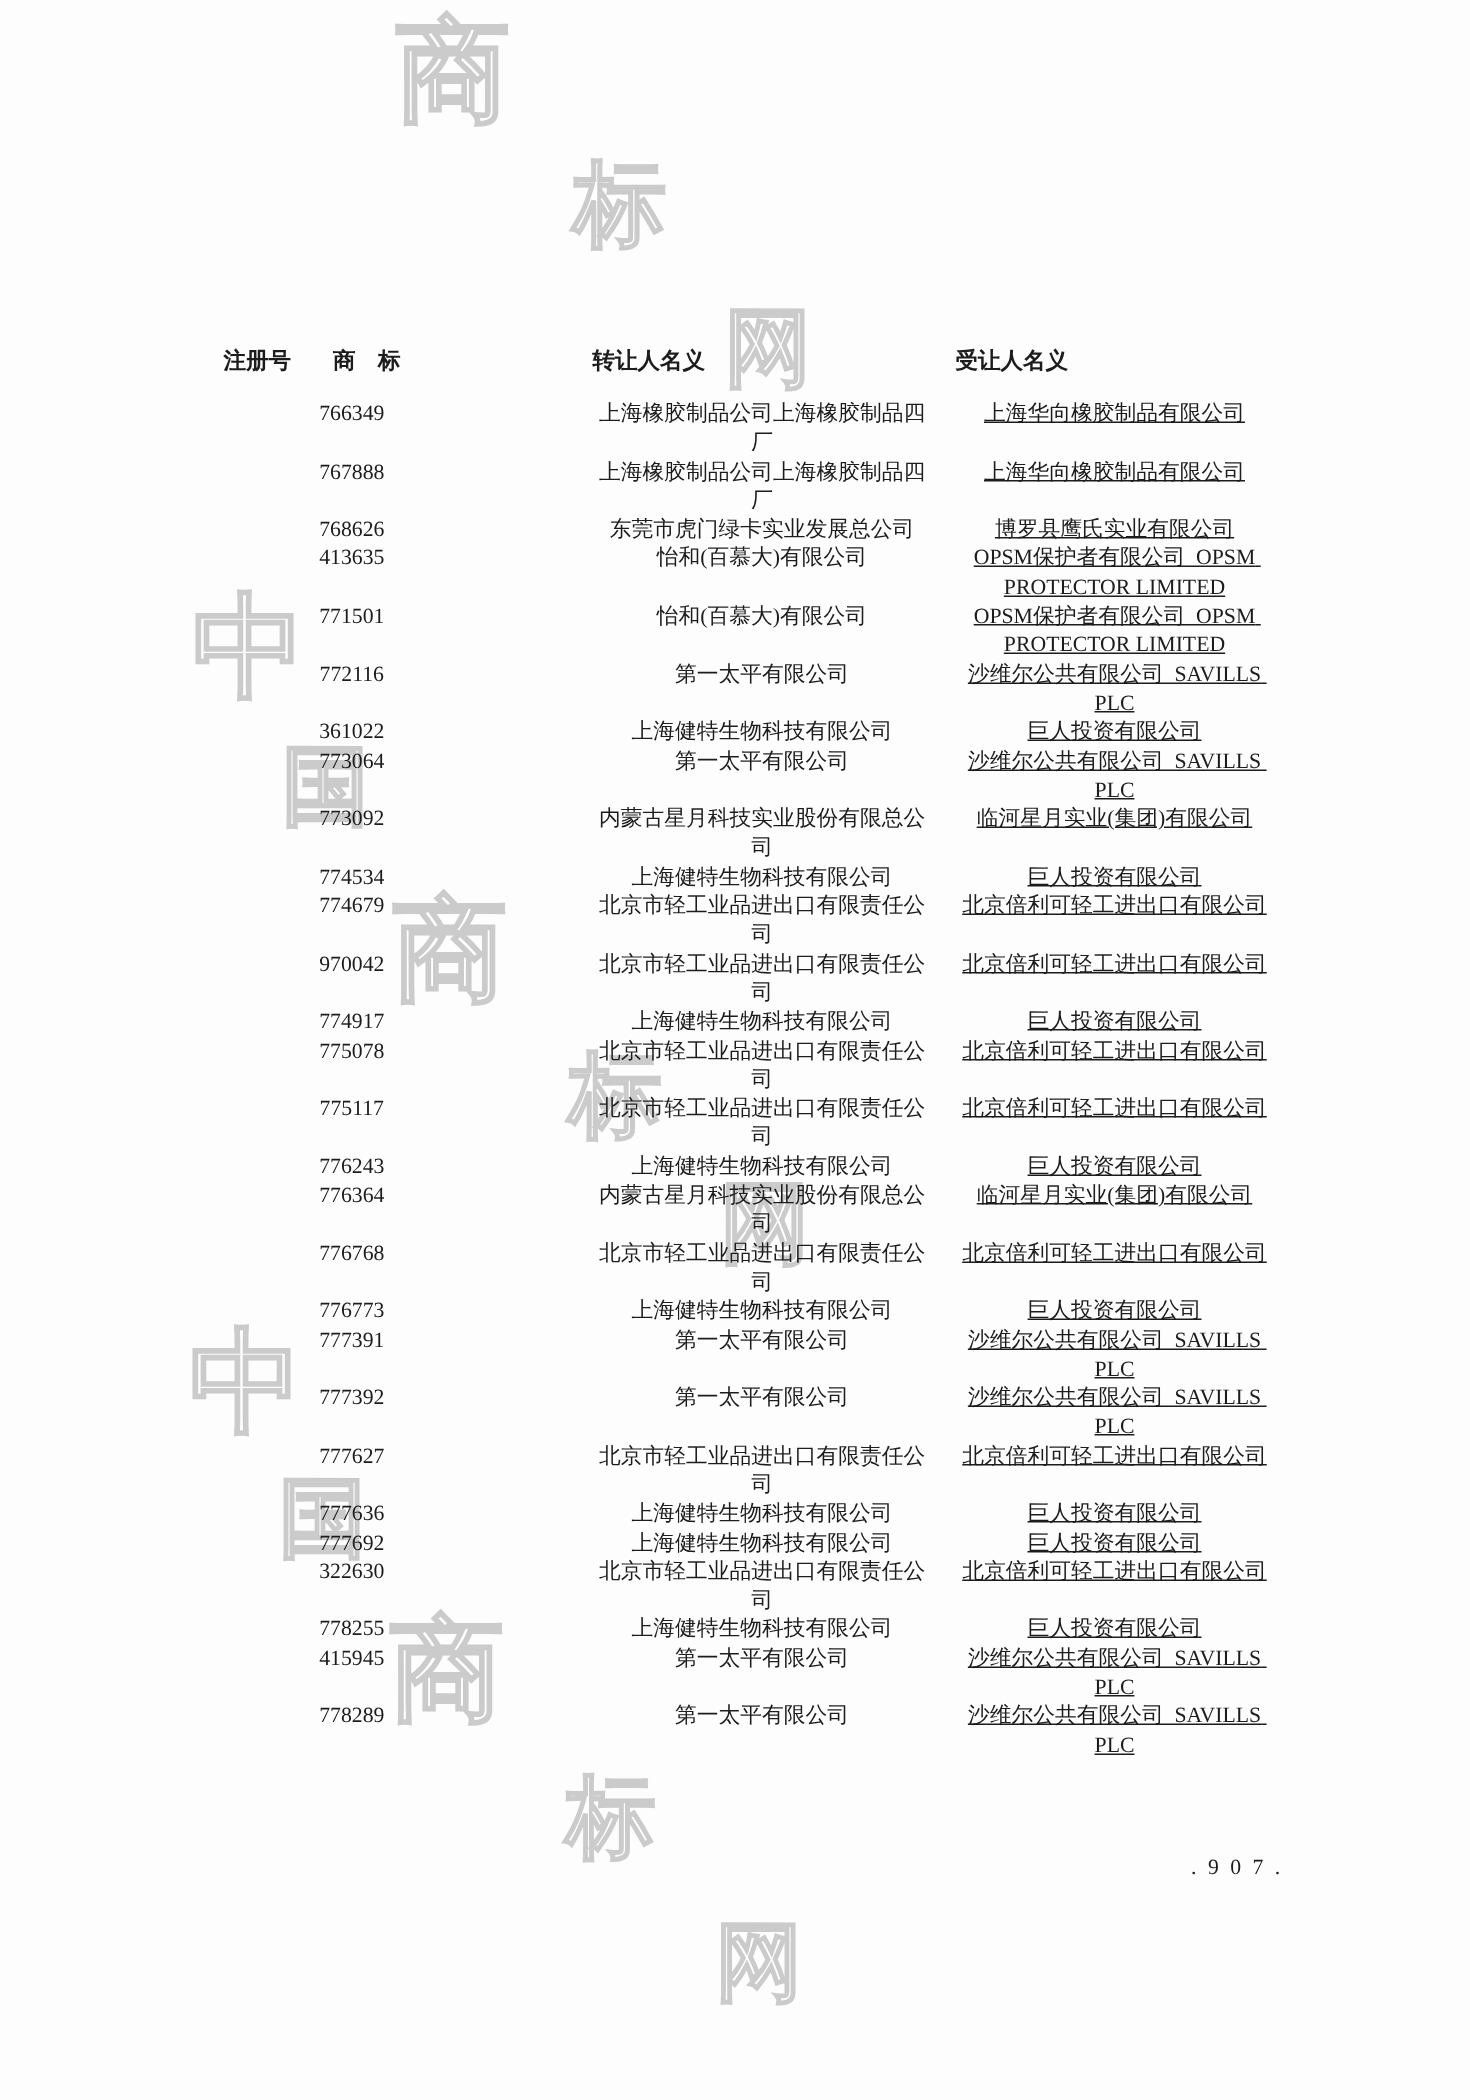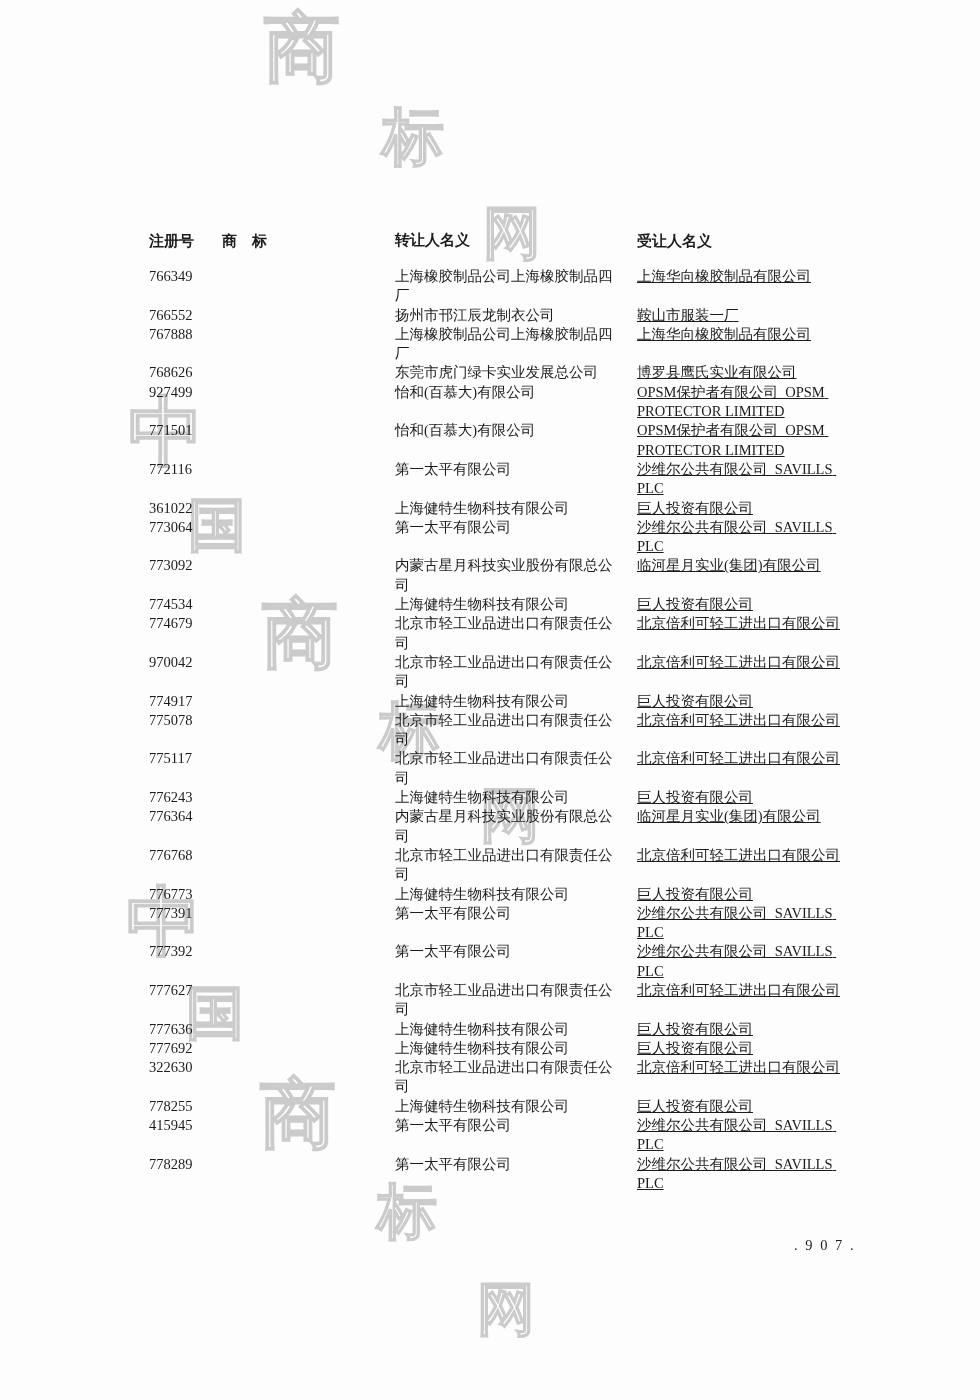--- a/index.html
+++ b/index.html
@@ -15,24 +15,24 @@
     color:#e0e0e0;
     -webkit-text-fill-color:#ffffff;
     -webkit-text-stroke:1.4px #cbcbcb;
   }
   .content { position:absolute; left:12px; top:0; width:845px; height:1400px; z-index:1;margin-top:18px; }
   .hdr { position:absolute; top:214px; left:137px; width:740px; height:20px;
          font-weight:bold; font-size:15px; line-height:19px; }
   .hdr span { position:absolute; white-space:pre; top:0; }
   .hdr .h1 { left:0; }
   .hdr .h2 { left:73px;text-align:center; }
-  .hdr .h3 { left:246px;font-family:Liberation Mono, monospace; }
+  .hdr .h3 { left:246px; }
   .hdr .h4 { left:488px; }
   .tbl { position:absolute; top:249px; left:137px; width:740px;
-         font-size:14.5px; line-height:19.3px; }
+         font-size:14.5px; line-height:19.3px;text-align:center; }
   .row { display:grid; grid-template-columns:171px 75px 242px 236px; align-items:start; }
   .cell { white-space:pre-wrap; word-break:break-word; }
   .cell.reg { white-space:nowrap; }
   .cell.assignor { width:226px; }
   .cell.assignee { width:212px;text-decoration:underline; }
   .pageno { position:absolute; top:1219px; left:782px; font-size:14.5px;
             letter-spacing:2px; white-space:pre; }
 </style>
 </head>
 <body>
@@ -63,44 +63,38 @@
     </div>
 
     <div class="tbl">
   <div class="row">
     <span class="cell reg">766349</span>
     <span class="cell mark"></span>
     <span class="cell assignor">上海橡胶制品公司上海橡胶制品四厂</span>
     <span class="cell assignee">上海华向橡胶制品有限公司</span>
   </div>
 
-  <div class="row">
-    <span class="cell reg">766552</span>
-    <span class="cell mark"></span>
-    <span class="cell assignor">扬州市邗江辰龙制衣公司</span>
-    <span class="cell assignee">鞍山市服装一厂</span>
-  </div>
 
   <div class="row">
     <span class="cell reg">767888</span>
     <span class="cell mark"></span>
     <span class="cell assignor">上海橡胶制品公司上海橡胶制品四厂</span>
     <span class="cell assignee">上海华向橡胶制品有限公司</span>
   </div>
 
 
   <div class="row">
     <span class="cell reg">768626</span>
     <span class="cell mark"></span>
     <span class="cell assignor">东莞市虎门绿卡实业发展总公司</span>
     <span class="cell assignee">博罗县鹰氏实业有限公司</span>
   </div>
 
   <div class="row">
-    <span class="cell reg">927499</span>
+    <span class="cell reg">413635</span>
     <span class="cell mark"></span>
     <span class="cell assignor">怡和(百慕大)有限公司</span>
     <span class="cell assignee">OPSM保护者有限公司  OPSM PROTECTOR LIMITED</span>
   </div>
 
   <div class="row">
     <span class="cell reg">771501</span>
     <span class="cell mark"></span>
     <span class="cell assignor">怡和(百慕大)有限公司</span>
     <span class="cell assignee">OPSM保护者有限公司  OPSM PROTECTOR LIMITED</span>

